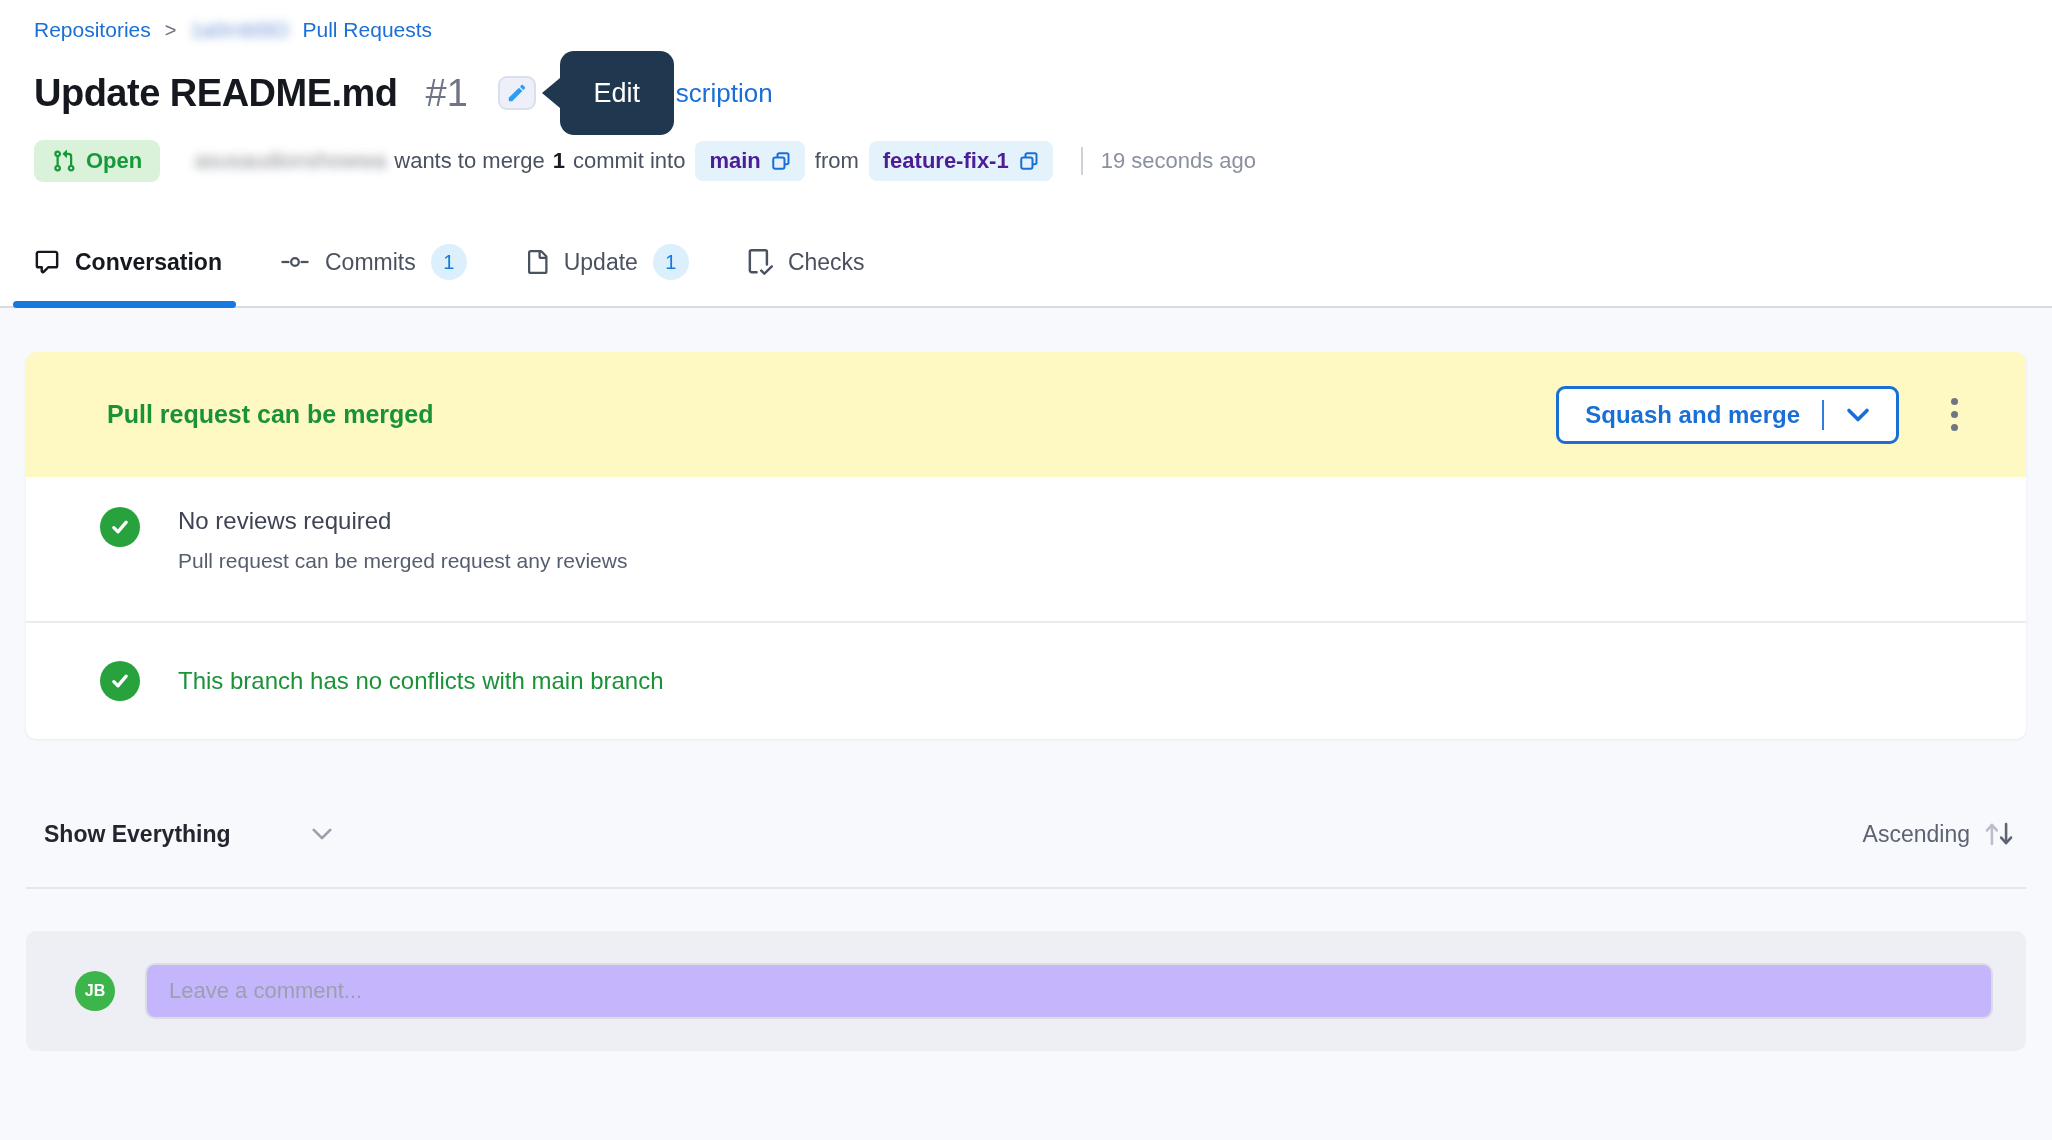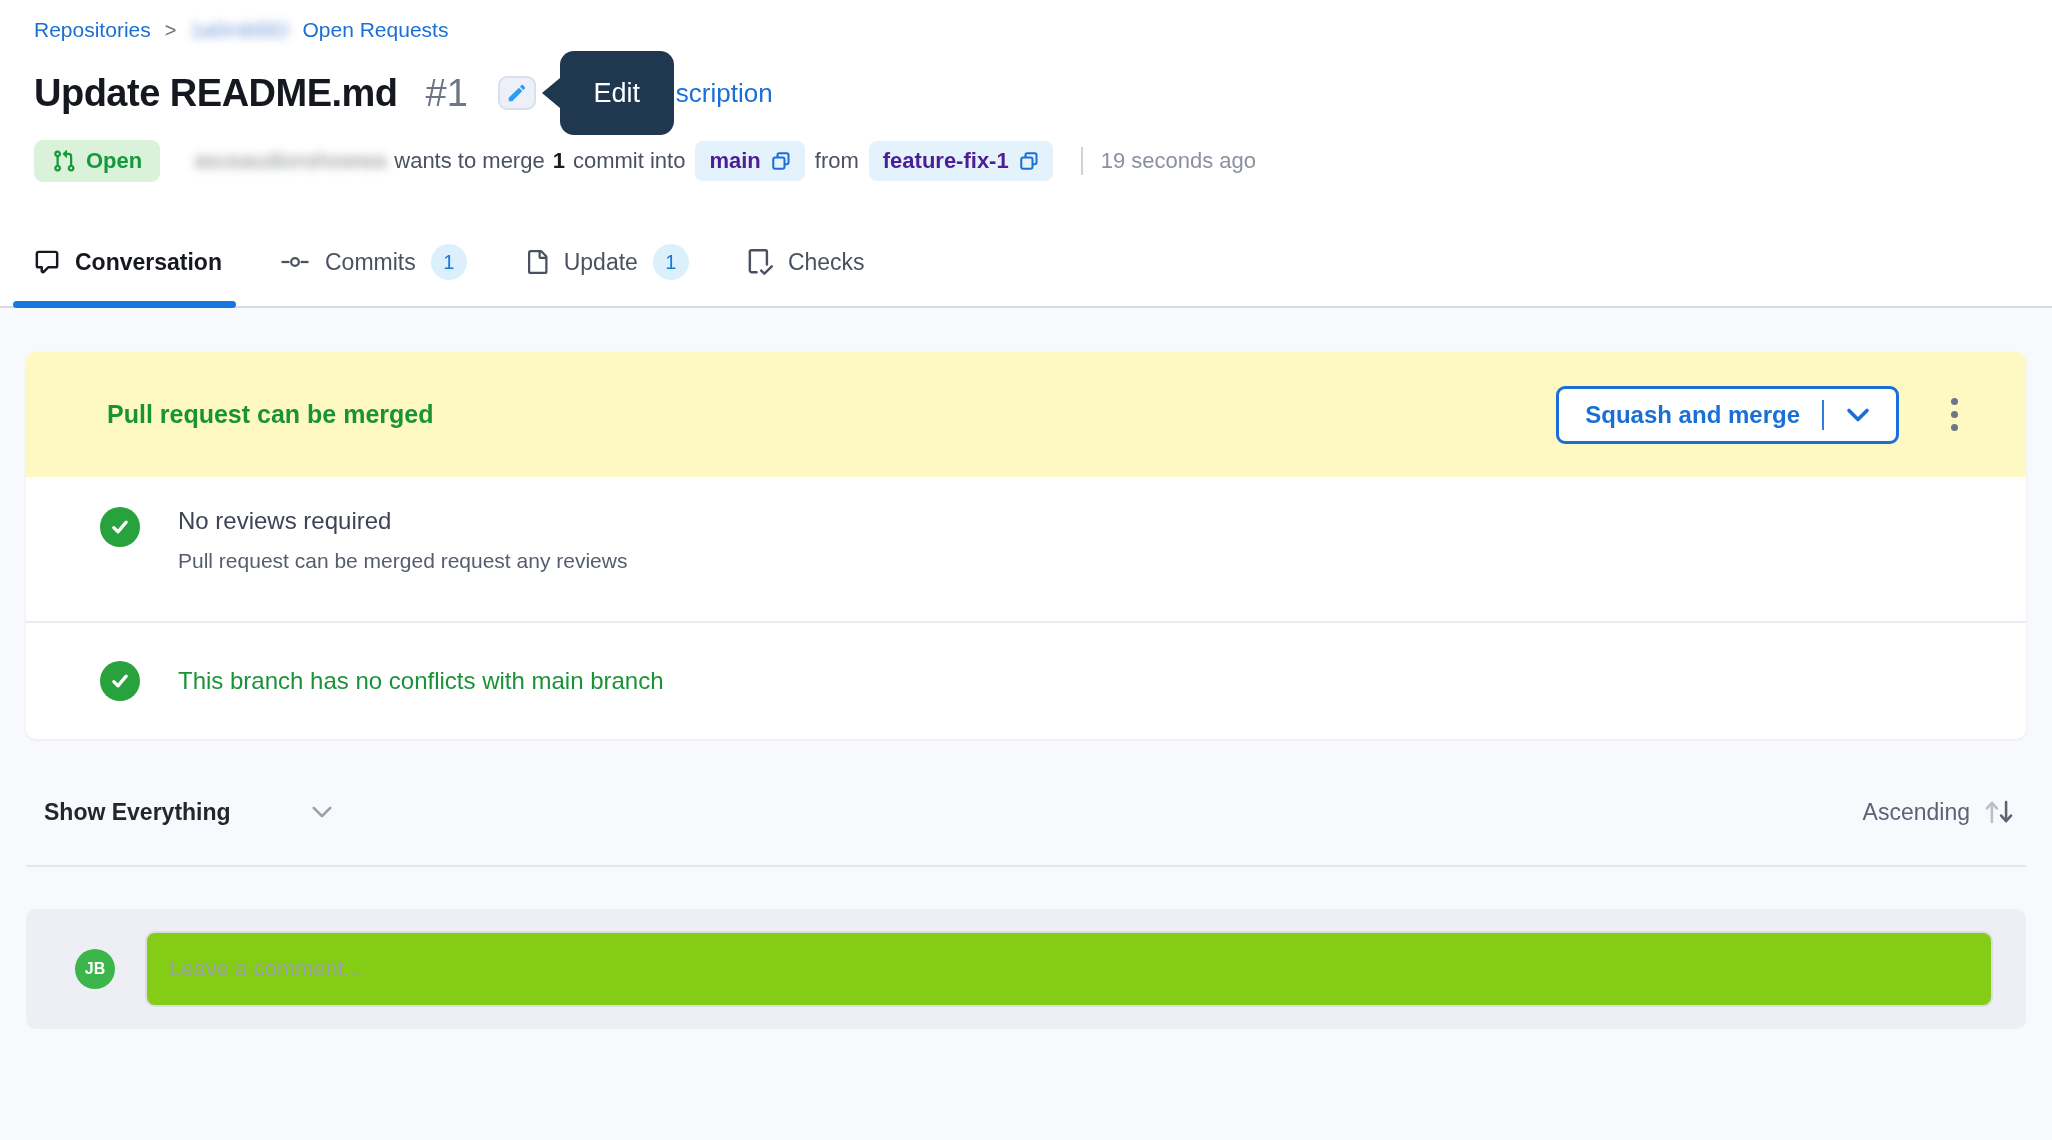--- a/index.html
+++ b/index.html
@@ -84,56 +84,56 @@
   .check-circle {
     width:40px; height:40px; border-radius:50%; background:#28a23c; flex:0 0 auto;
     display:flex; align-items:center; justify-content:center; margin-right:38px;
   }
   .check-title { font-size:24px; color:#3f4455; }
   .check-sub { font-size:21px; color:#555d6e; margin-top:14px; }
   .check-title.green { color:#1a9338; }
 
   
   .timeline-bar {
-    margin-top:58px; display:flex; justify-content:space-between; align-items:center;
+    margin-top:80px; display:flex; justify-content:space-between; align-items:center;
     padding:0 10px 38px 18px; border-bottom:2px solid #e3e6eb;
   }
   .filter-group { display:flex; align-items:center; gap:80px; cursor:pointer; }
   .filter-label { font-size:23px; font-weight:bold; color:#23262e; }
   .sort-group { display:flex; align-items:center; gap:12px; cursor:pointer; }
   .sort-label { font-size:23px; color:#5c6372; }
 
   
   .comment-card {
     margin-top:42px; background:#edeff4; border-radius:10px; height:120px;
     display:flex; align-items:center; padding:0 33px 0 49px;
   }
   .avatar {
     width:40px; height:40px; border-radius:50%; background:#3cb54a; color:#ffffff;
     font-size:16px; font-weight:bold; display:flex; align-items:center; justify-content:center;
     flex:0 0 auto; margin-right:30px;
   }
   .comment-input {
-    flex:1; height:76px; background:#84cc16; border:2px solid #d9dde4; border-radius:10px;
+    flex:1; height:56px; background:#c4b5fd; border:2px solid #d9dde4; border-radius:10px;
     font-size:22px; padding:0 22px; color:#1a1d24; font-family:"Liberation Sans", sans-serif; outline:none;
   }
   .comment-input::placeholder { color:#9aa1ad; }
 
   .icon { display:inline-flex; align-items:center; justify-content:center; }
 </style>
 </head>
 <body>
 
 <div class="top-area">
 
   <div class="breadcrumb">
     <span class="crumb-link">Repositories</span>
     <span class="crumb-sep">&gt;</span>
     <span class="crumb-link redacted blue">1a0rnb5lO</span>
-    <span class="crumb-link">Open Requests</span>
+    <span class="crumb-link">Pull Requests</span>
   </div>
 
   <div class="title-row">
     <h1 class="pr-title">Update README.md</h1>
     <span class="pr-number">#1</span>
     <button class="edit-btn">
       <span class="icon">
         <svg width="22" height="22" viewBox="0 0 24 24" fill="#2e9df0">
           <path d="M3 17.2V21h3.8L17.8 9.9l-3.7-3.7L3 17.2zM20.7 7c.4-.4.4-1 0-1.4l-2.3-2.3c-.4-.4-1-.4-1.4 0l-1.8 1.8 3.7 3.7L20.7 7z"></path>
         </svg>

